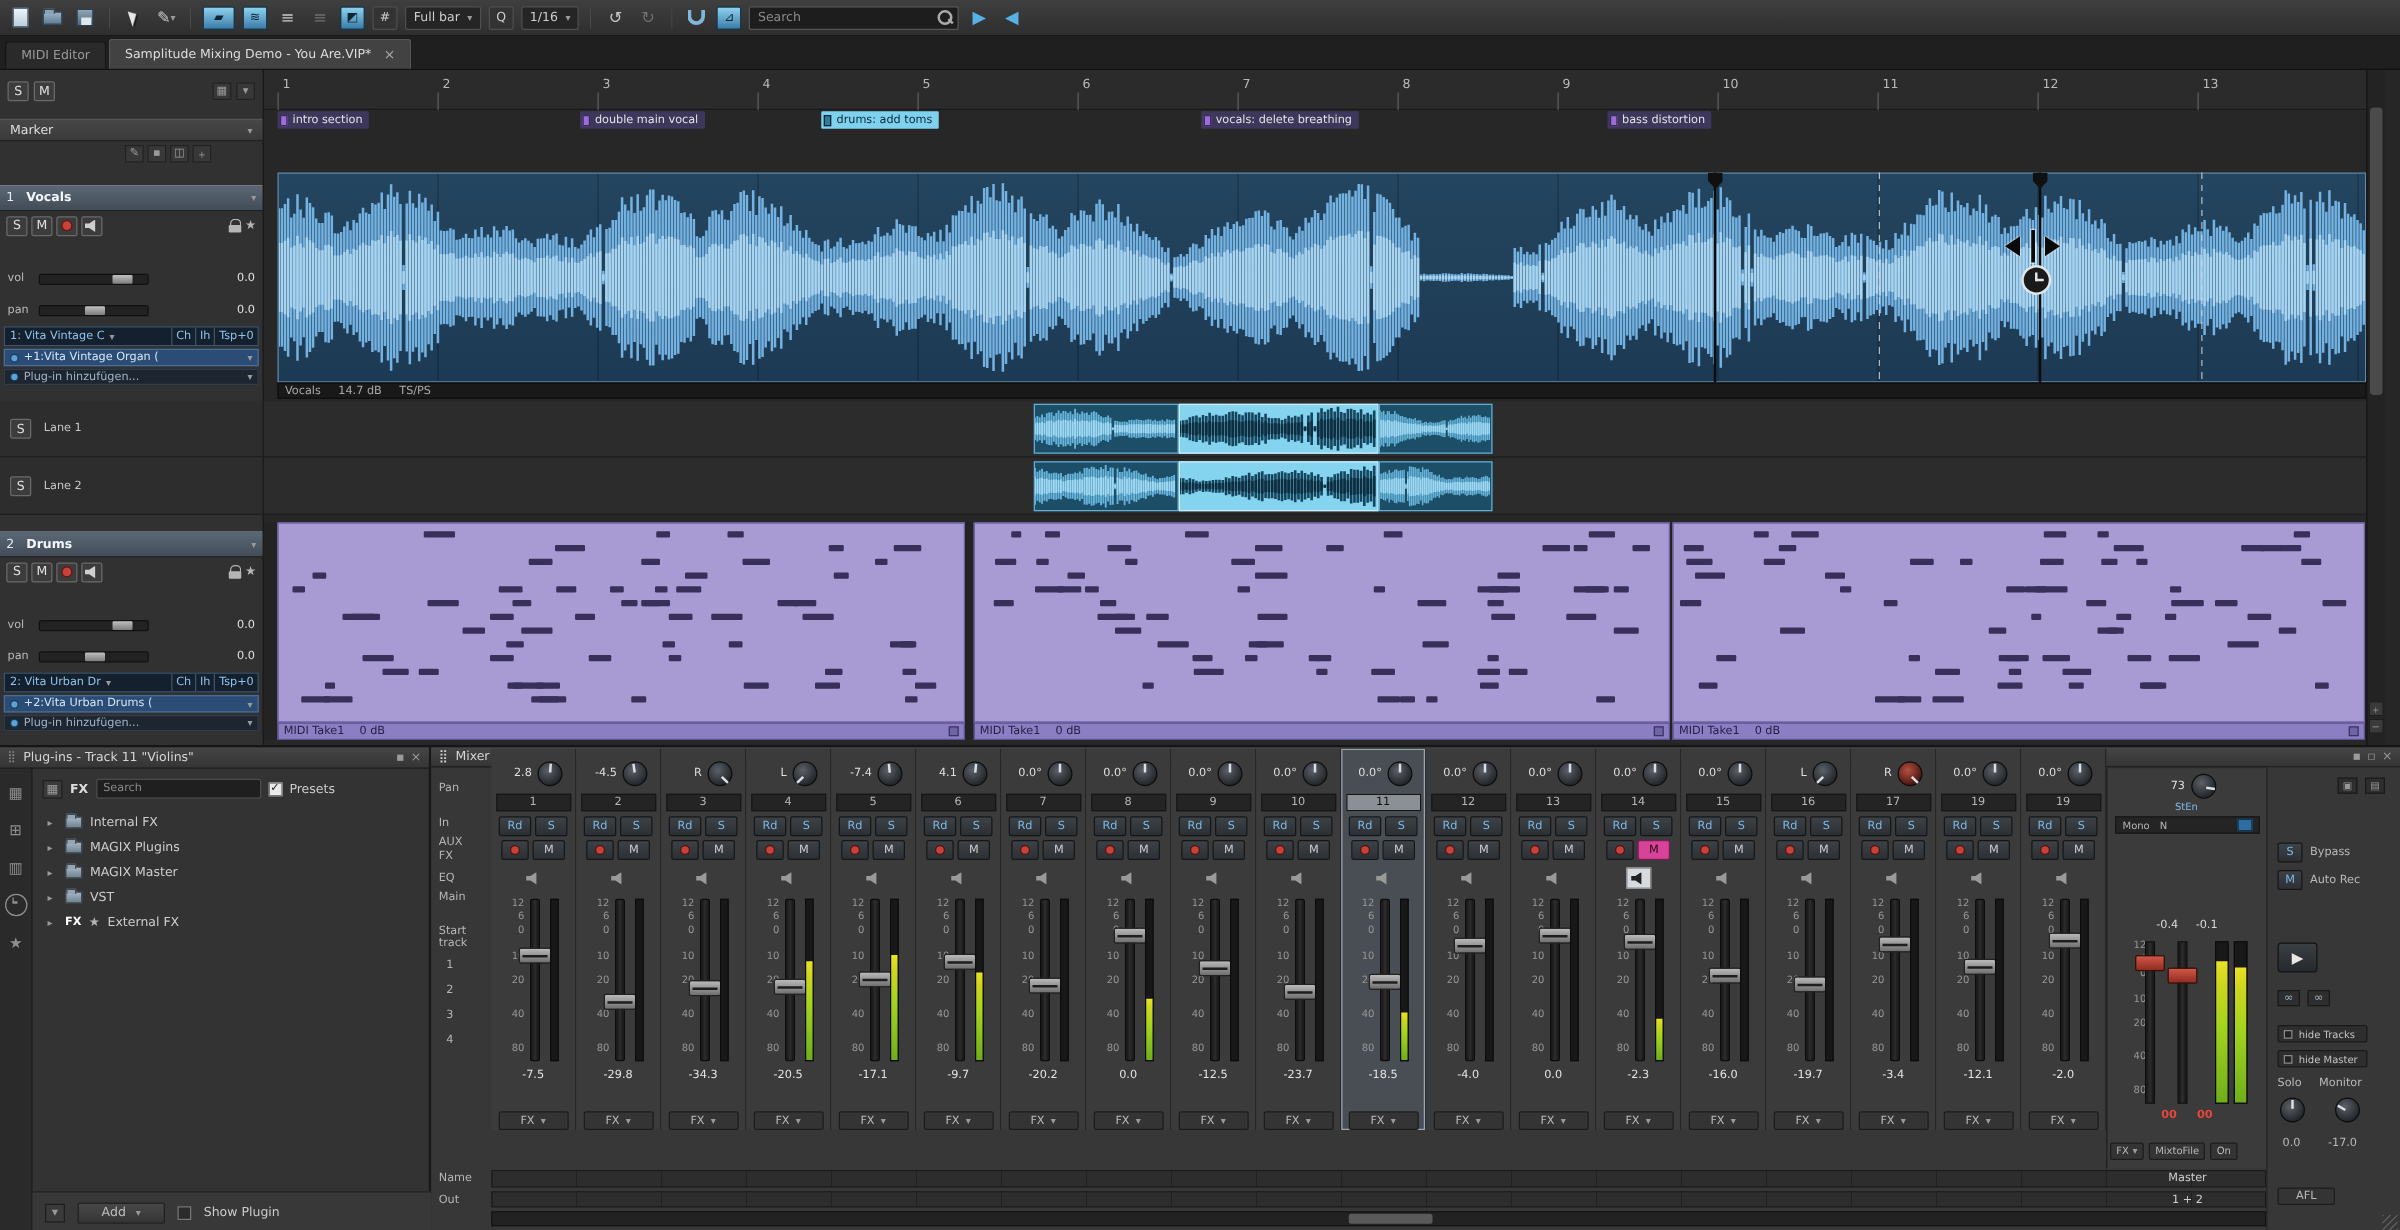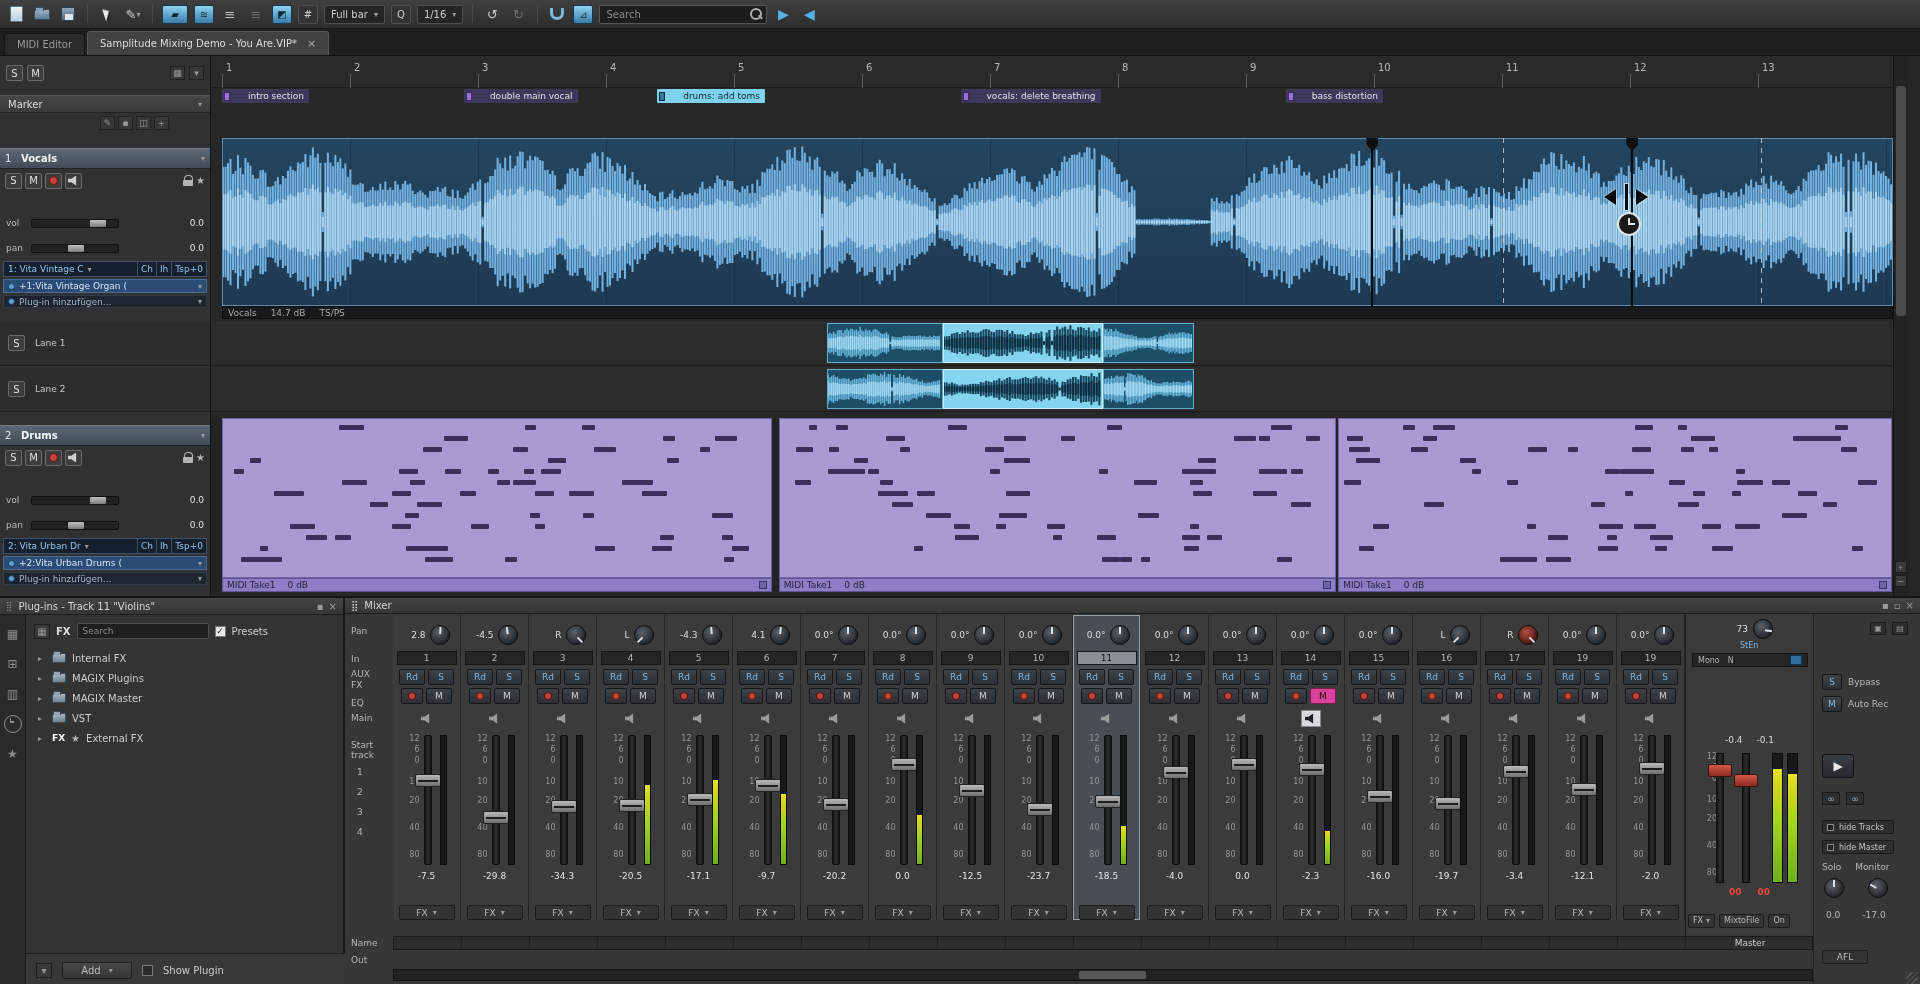--- a/index.html
+++ b/index.html
@@ -88,21 +88,21 @@
   .t-inst .carat, .t-add .carat { margin-left:auto; }
   .lane { position:absolute; left:0; width:100%; height:45px; background:#2d2d2d; border-bottom:1px solid #1e1e1e; display:flex; align-items:center; gap:10px; padding:0 8px; }
   .lane .lname { color:#c8c8c8; font-size:9px; }
 
   
   .ruler { position:absolute; left:0; top:0; width:100%; height:32px; background:#2b2b2b; border-bottom:1px solid #1a1a1a; }
   .bar-tick { position:absolute; top:18px; width:1px; height:14px; background:#5f5f5f; }
   .bar-num { position:absolute; top:6px; color:#b9b9b9; font-size:10px; }
   .marker-row { position:absolute; left:0; width:100%; height:15px; }
   .mrow1 { top:33px; } .mrow2 { top:50px; }
-  .marker-pill { position:absolute; top:0; height:14px; display:flex; align-items:center; gap:18px; background:rgba(70,62,110,0.75); padding:0 5px 0 2px; border-radius:1px; white-space:nowrap; }
+  .marker-pill { position:absolute; top:0; height:14px; display:flex; align-items:center; gap:4px; background:rgba(70,62,110,0.75); padding:0 5px 0 2px; border-radius:1px; white-space:nowrap; }
   .marker-pill .m-flag { width:6px; height:9px; background:#9a6fd8; border:1px solid #3c2a5e; }
   .marker-pill .m-label { color:#e2e2e2; font-size:9px; }
   .marker-pill.sel { background:#7fd2ee; }
   .marker-pill.sel .m-label { color:#0d2836; }
   .marker-pill.sel .m-flag { background:#2c7d9e; border-color:#0d2836; }
   .wave-obj { position:absolute; left:11px; top:82px; width:1671px; height:168px; background:linear-gradient(#24455f,#1d3a54); border:1px solid #5d8cb0; overflow:hidden; }
   .wave-svg { position:absolute; inset:0; width:100%; height:100%; }
   .bargrid { position:absolute; inset:0; background:repeating-linear-gradient(90deg, transparent 0 127px, rgba(0,0,0,0.18) 127px 128px); }
   .vocals-info { position:absolute; left:11px; top:250px; width:1671px; height:13px; background:#191919; border:1px solid #0e0e0e; display:flex; align-items:center; gap:14px; padding:0 5px; color:#a8a8a8; font-size:9px; }
   .lane-row { position:absolute; left:0; width:1682px; height:45px; background:#2c2c2c; border-bottom:1px solid #1d1d1d; }
@@ -152,21 +152,21 @@
   .fx-badge { color:#fff; font-weight:bold; font-size:9px; }
   .pp-bottom { position:absolute; left:26px; top:355px; width:319px; height:33px; background:#383838; border-top:1px solid #222; display:flex; align-items:center; gap:10px; padding:0 10px; }
   .addbtn { width:70px; height:17px; background:linear-gradient(#484848,#353535); border:1px solid #202020; border-radius:2px; color:#bdbdbd; font-size:10px; display:flex; align-items:center; justify-content:center; gap:8px; }
 
   
   .mixer { position:absolute; left:345px; top:0; width:1575px; height:388px; background:#373737; }
   .mx-title { position:absolute; left:0; top:0; width:100%; height:16px; background:linear-gradient(#454545,#353535); border-bottom:1px solid #1d1d1d; display:flex; align-items:center; gap:6px; padding:0 6px; color:#d5d5d5; font-size:10px; }
   .mx-title .ticons { margin-left:auto; display:flex; gap:5px; color:#9a9a9a; font-size:10px; }
   .mx-labels { position:absolute; left:0; top:16px; width:48px; height:372px; color:#b5b5b5; font-size:9px; }
   .mx-labels div { position:absolute; left:6px; }
-  .mx-strips { position:absolute; left:48px; top:17px; display:flex;align-items:flex-end; }
+  .mx-strips { position:absolute; left:48px; top:1px; display:flex;align-items:flex-end; }
   .mx-strip { width:68px; display:flex; flex-direction:column; align-items:center; position:relative; border-right:1px solid rgba(0,0,0,.35); background:#3b3b3b; }
   .mx-strip.sel { background:#494e54; box-shadow:inset 0 0 0 1px #9aa4ab; }
   .mx-panrow { height:36px; display:flex; align-items:center; justify-content:center; gap:4px; padding-top:4px; }
   .panval { color:#dfdfdf; font-size:9px; min-width:22px; text-align:right; }
   .knob { width:20px; height:20px; border-radius:50%; background:radial-gradient(circle at 40% 35%, #5c6168, #24272b 72%); border:1px solid #0c0c0c; position:relative; flex:none; }
   .knob i { position:absolute; left:50%; top:1px; width:2px; height:7px; background:#dbe0e5; margin-left:-1px; transform-origin:50% 9px; display:block; }
   .knob.blue { background:radial-gradient(circle at 40% 35%, #4a7fb4, #1c3document 0), radial-gradient(circle at 40% 35%, #4a7fb4, #1c3a56 72%); }
   .knob.red { background:radial-gradient(circle at 40% 35%, #b4503f, #4c1713 72%); }
   .mx-num { width:60px; height:14px; background:#242424; border:1px solid #161616; color:#b5b5b5; font-size:9px; display:flex; align-items:center; justify-content:center; }
   .mx-strip.sel .mx-num { background:#8b9096; color:#101010; }
@@ -1035,21 +1035,21 @@
               </div>
             </div>
             <div class="mx-val">-20.5</div>
             <div class="mx-fx">
               <span>FX</span>
               <span class="carat">▾</span>
             </div>
           </div>
           <div class="mx-strip">
             <div class="mx-panrow">
-              <span class="panval">-4.3</span>
+              <span class="panval">-7.4</span>
               <span class="knob">
                 <i style="transform: rotate(-5.805deg);"></i>
               </span>
             </div>
             <div class="mx-num">5</div>
             <div class="mx-btnrow r-rd">
               <span class="bsm">Rd</span>
               <span class="bsm">S</span>
             </div>
             <div class="mx-btnrow r-m">
@@ -1741,20 +1741,23 @@
               <span>On</span>
             </span>
         </div>
         <span class="vtext" style="right:-14px;top:30px;font-size:13px;font-weight:bold;" id="vmaster">MASTER</span>
         <span class="vtext" style="right:-26px;top:44px;font-size:8px;letter-spacing:1px;" id="vskin">carbon</span>
       </div>
 
       <div class="mx-name-row">
         <span class="mrow-label">Master</span>
       </div>
+      <div class="mx-out-row">
+        <span class="mrow-label">1 + 2</span>
+      </div>
       <div class="mx-hscroll">
         <div class="mx-hthumb"></div>
       </div>
 
       <div class="rightpanel">
         <span class="rp-ic" style="left:56px;top:8px;">▣</span>
         <span class="rp-ic" style="left:78px;top:8px;">▤</span>
         <div class="rp-row" style="left:8px;top:60px;">
           <span class="rp-btn">S</span>
           <span class="rp-lbl">Bypass</span>

